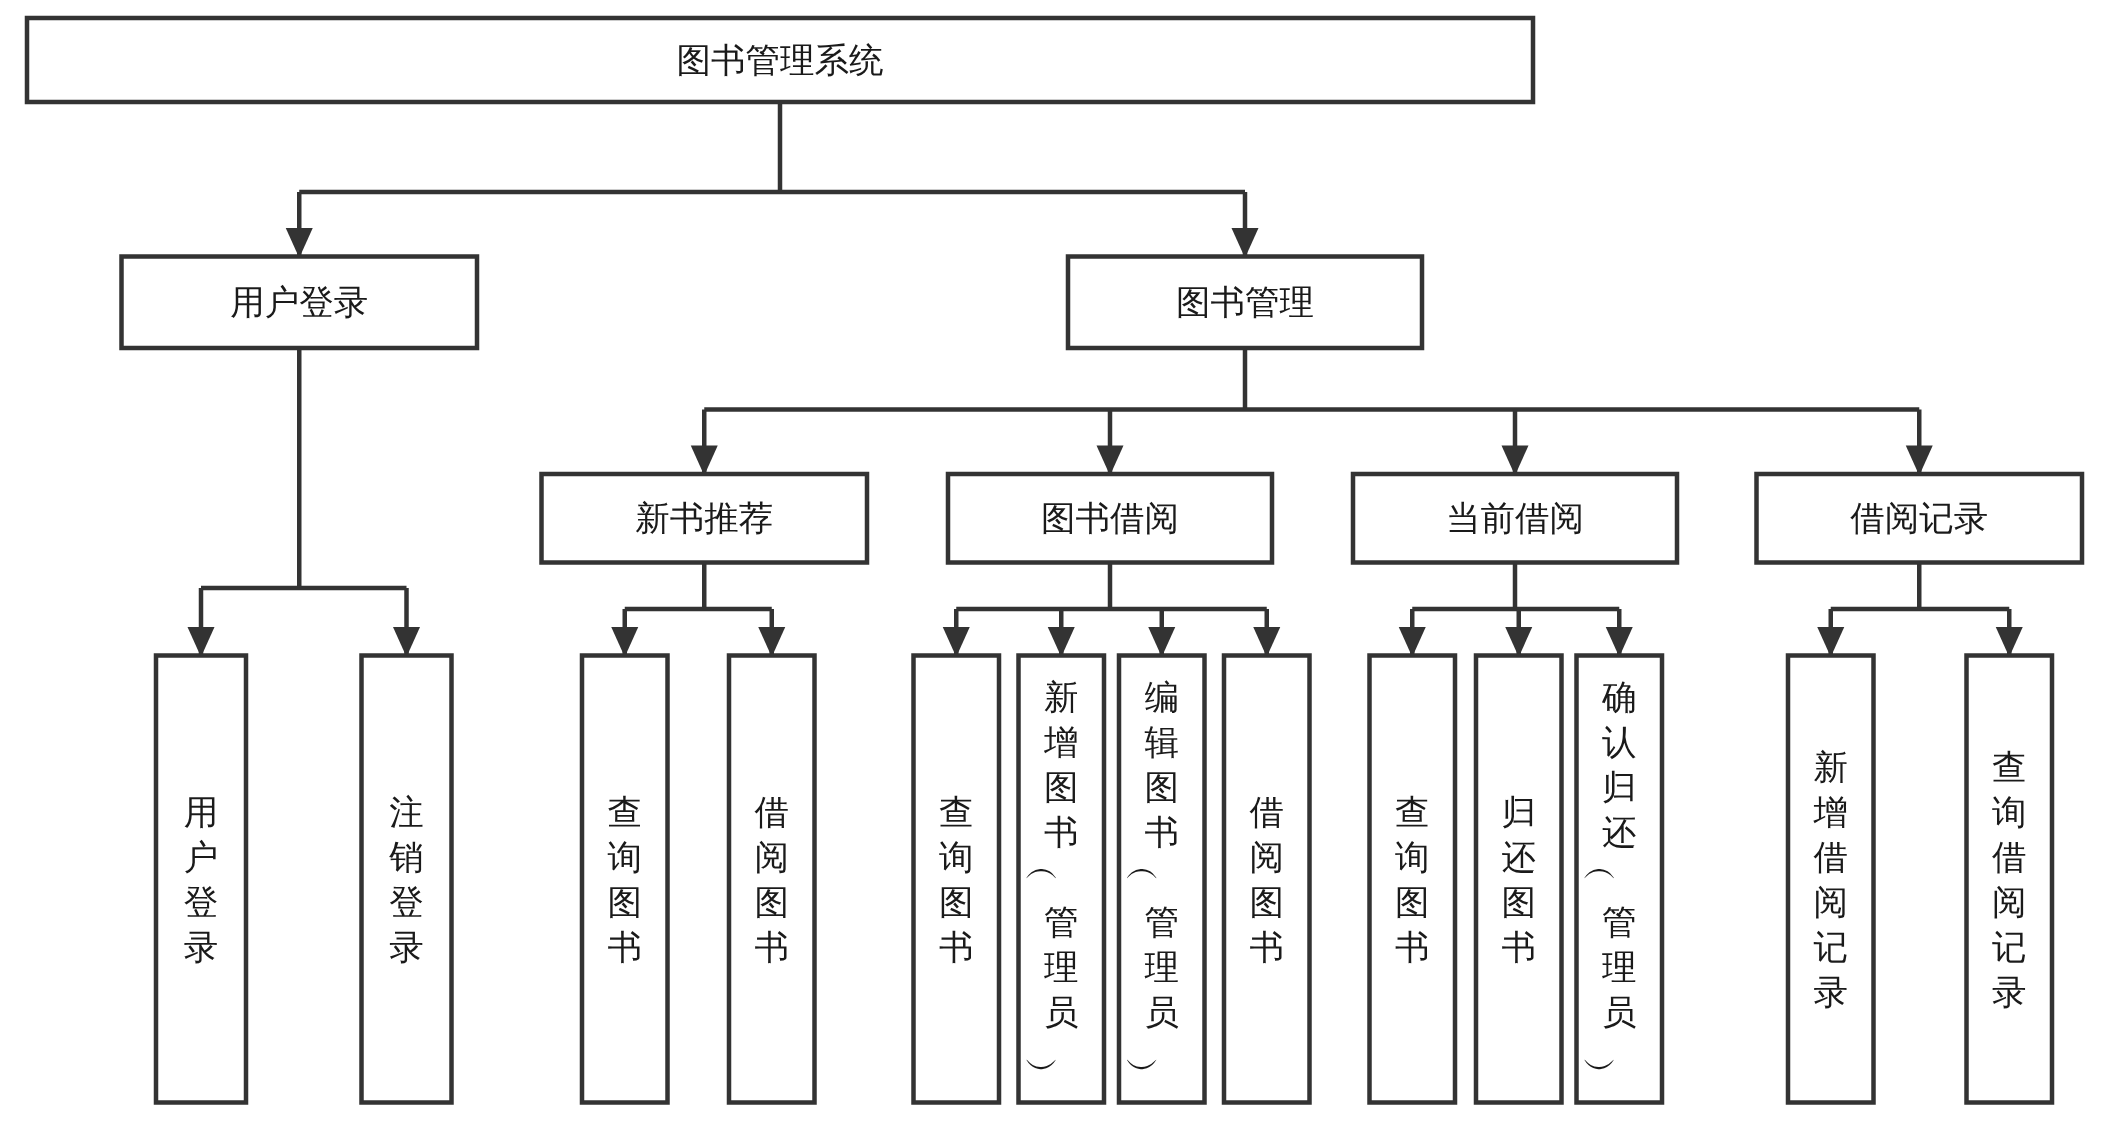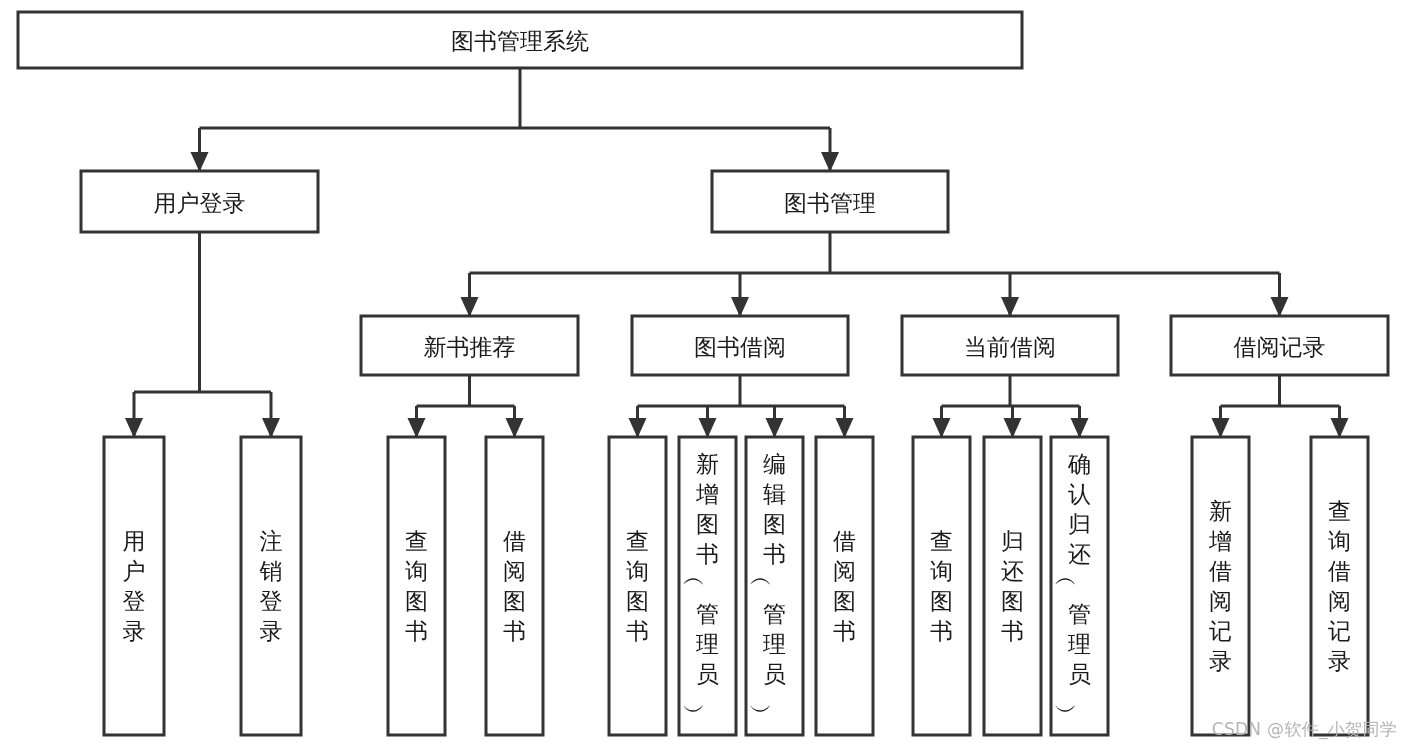--- a/index.html
+++ b/index.html
@@ -199,14 +199,13 @@
         <g>
           <rect x="1192" y="437" width="57" height="298" class="node-box"></rect>
           <text x="1220.5" y="519.4" class="node-label-v"><tspan x="1220.5" dy="0">新</tspan><tspan x="1220.5" dy="30">增</tspan><tspan x="1220.5" dy="30">借</tspan><tspan x="1220.5" dy="30">阅</tspan><tspan x="1220.5" dy="30">记</tspan><tspan x="1220.5" dy="30">录</tspan></text>
         </g>
         <g>
           <rect x="1311" y="437" width="57" height="298" class="node-box"></rect>
           <text x="1339.5" y="519.4" class="node-label-v"><tspan x="1339.5" dy="0">查</tspan><tspan x="1339.5" dy="30">询</tspan><tspan x="1339.5" dy="30">借</tspan><tspan x="1339.5" dy="30">阅</tspan><tspan x="1339.5" dy="30">记</tspan><tspan x="1339.5" dy="30">录</tspan></text>
         </g>
       </g>
   </svg>
-  <div class="watermark">CSDN @软件_小贺同学</div>
 </div>
 
 </body></html>

